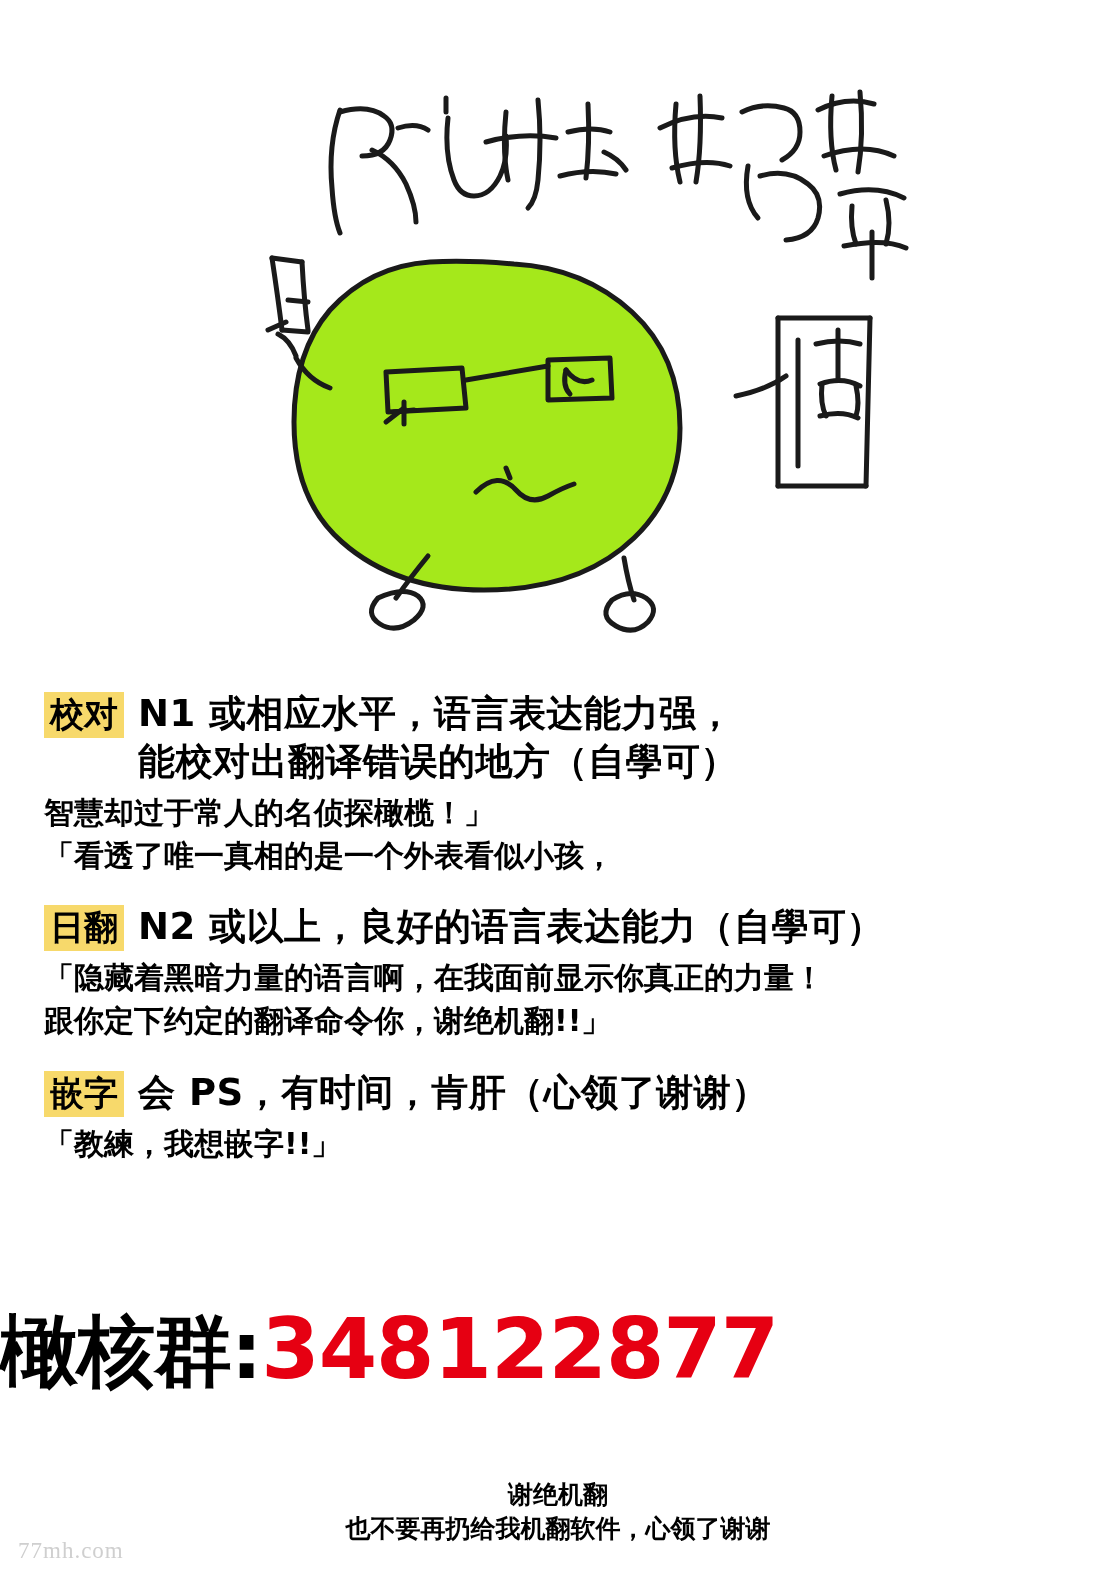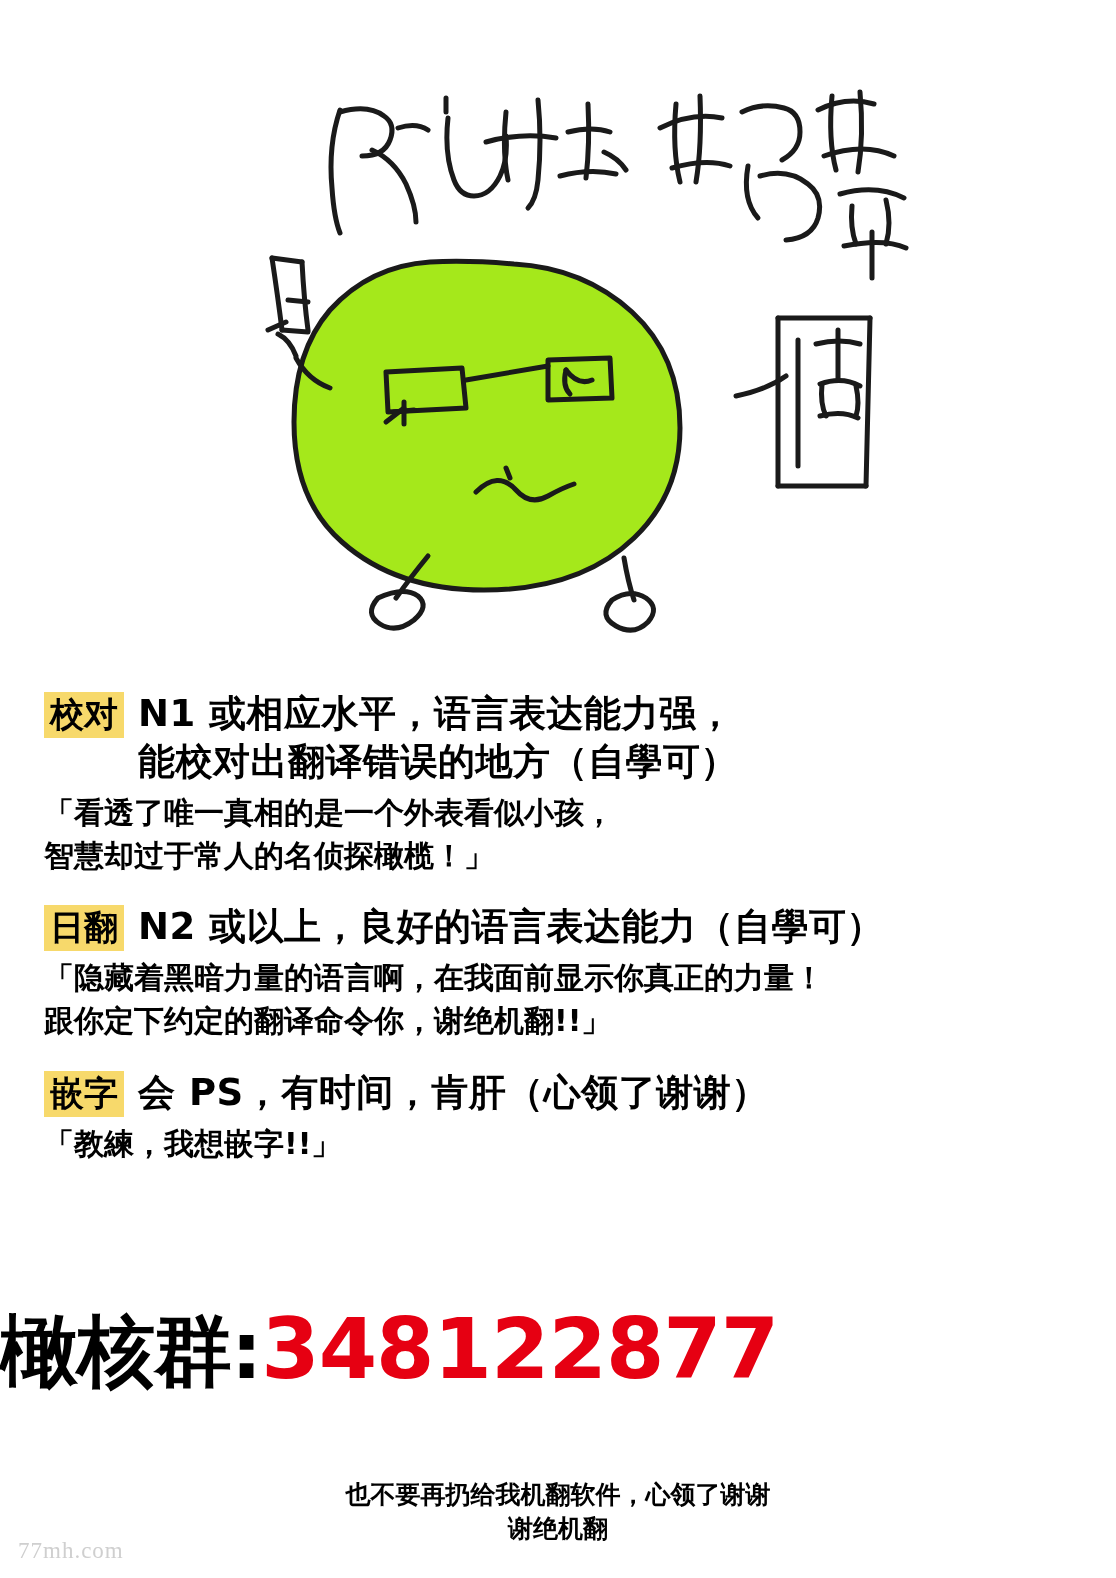--- a/index.html
+++ b/index.html
@@ -217,22 +217,22 @@
 
   <div class="block">
     <div class="block-head">
       <span class="tag">校对</span>
       <span class="headline">
         <span class="indent-line">N1 或相应水平，语言表达能力强，</span>
         <span class="indent-line">能校对出翻译错误的地方（自學可）</span>
       </span>
     </div>
     <div class="quote">
+      <span class="indent-line">智慧却过于常人的名侦探橄榄！」</span>
       <span class="indent-line">「看透了唯一真相的是一个外表看似小孩，</span>
-      <span class="indent-line">智慧却过于常人的名侦探橄榄！」</span>
     </div>
   </div>
 
   <div class="block">
     <div class="block-head">
       <span class="tag">日翻</span>
       <span class="headline">
         <span class="indent-line">N2 或以上，良好的语言表达能力（自學可）</span>
       </span>
     </div>
@@ -254,17 +254,17 @@
     </div>
   </div>
 
 </div>
 
 <div class="group-line">
   <span class="group-label">橄核群:</span><span class="group-number">348122877</span>
 </div>
 
 <div class="footer">
+  <div class="footer-line">谢绝机翻</div>
   <div class="footer-line">也不要再扔给我机翻软件，心领了谢谢</div>
-  <div class="footer-line">谢绝机翻</div>
 </div>
 
 <div class="watermark">77mh.com</div>
 
 </body></html>

